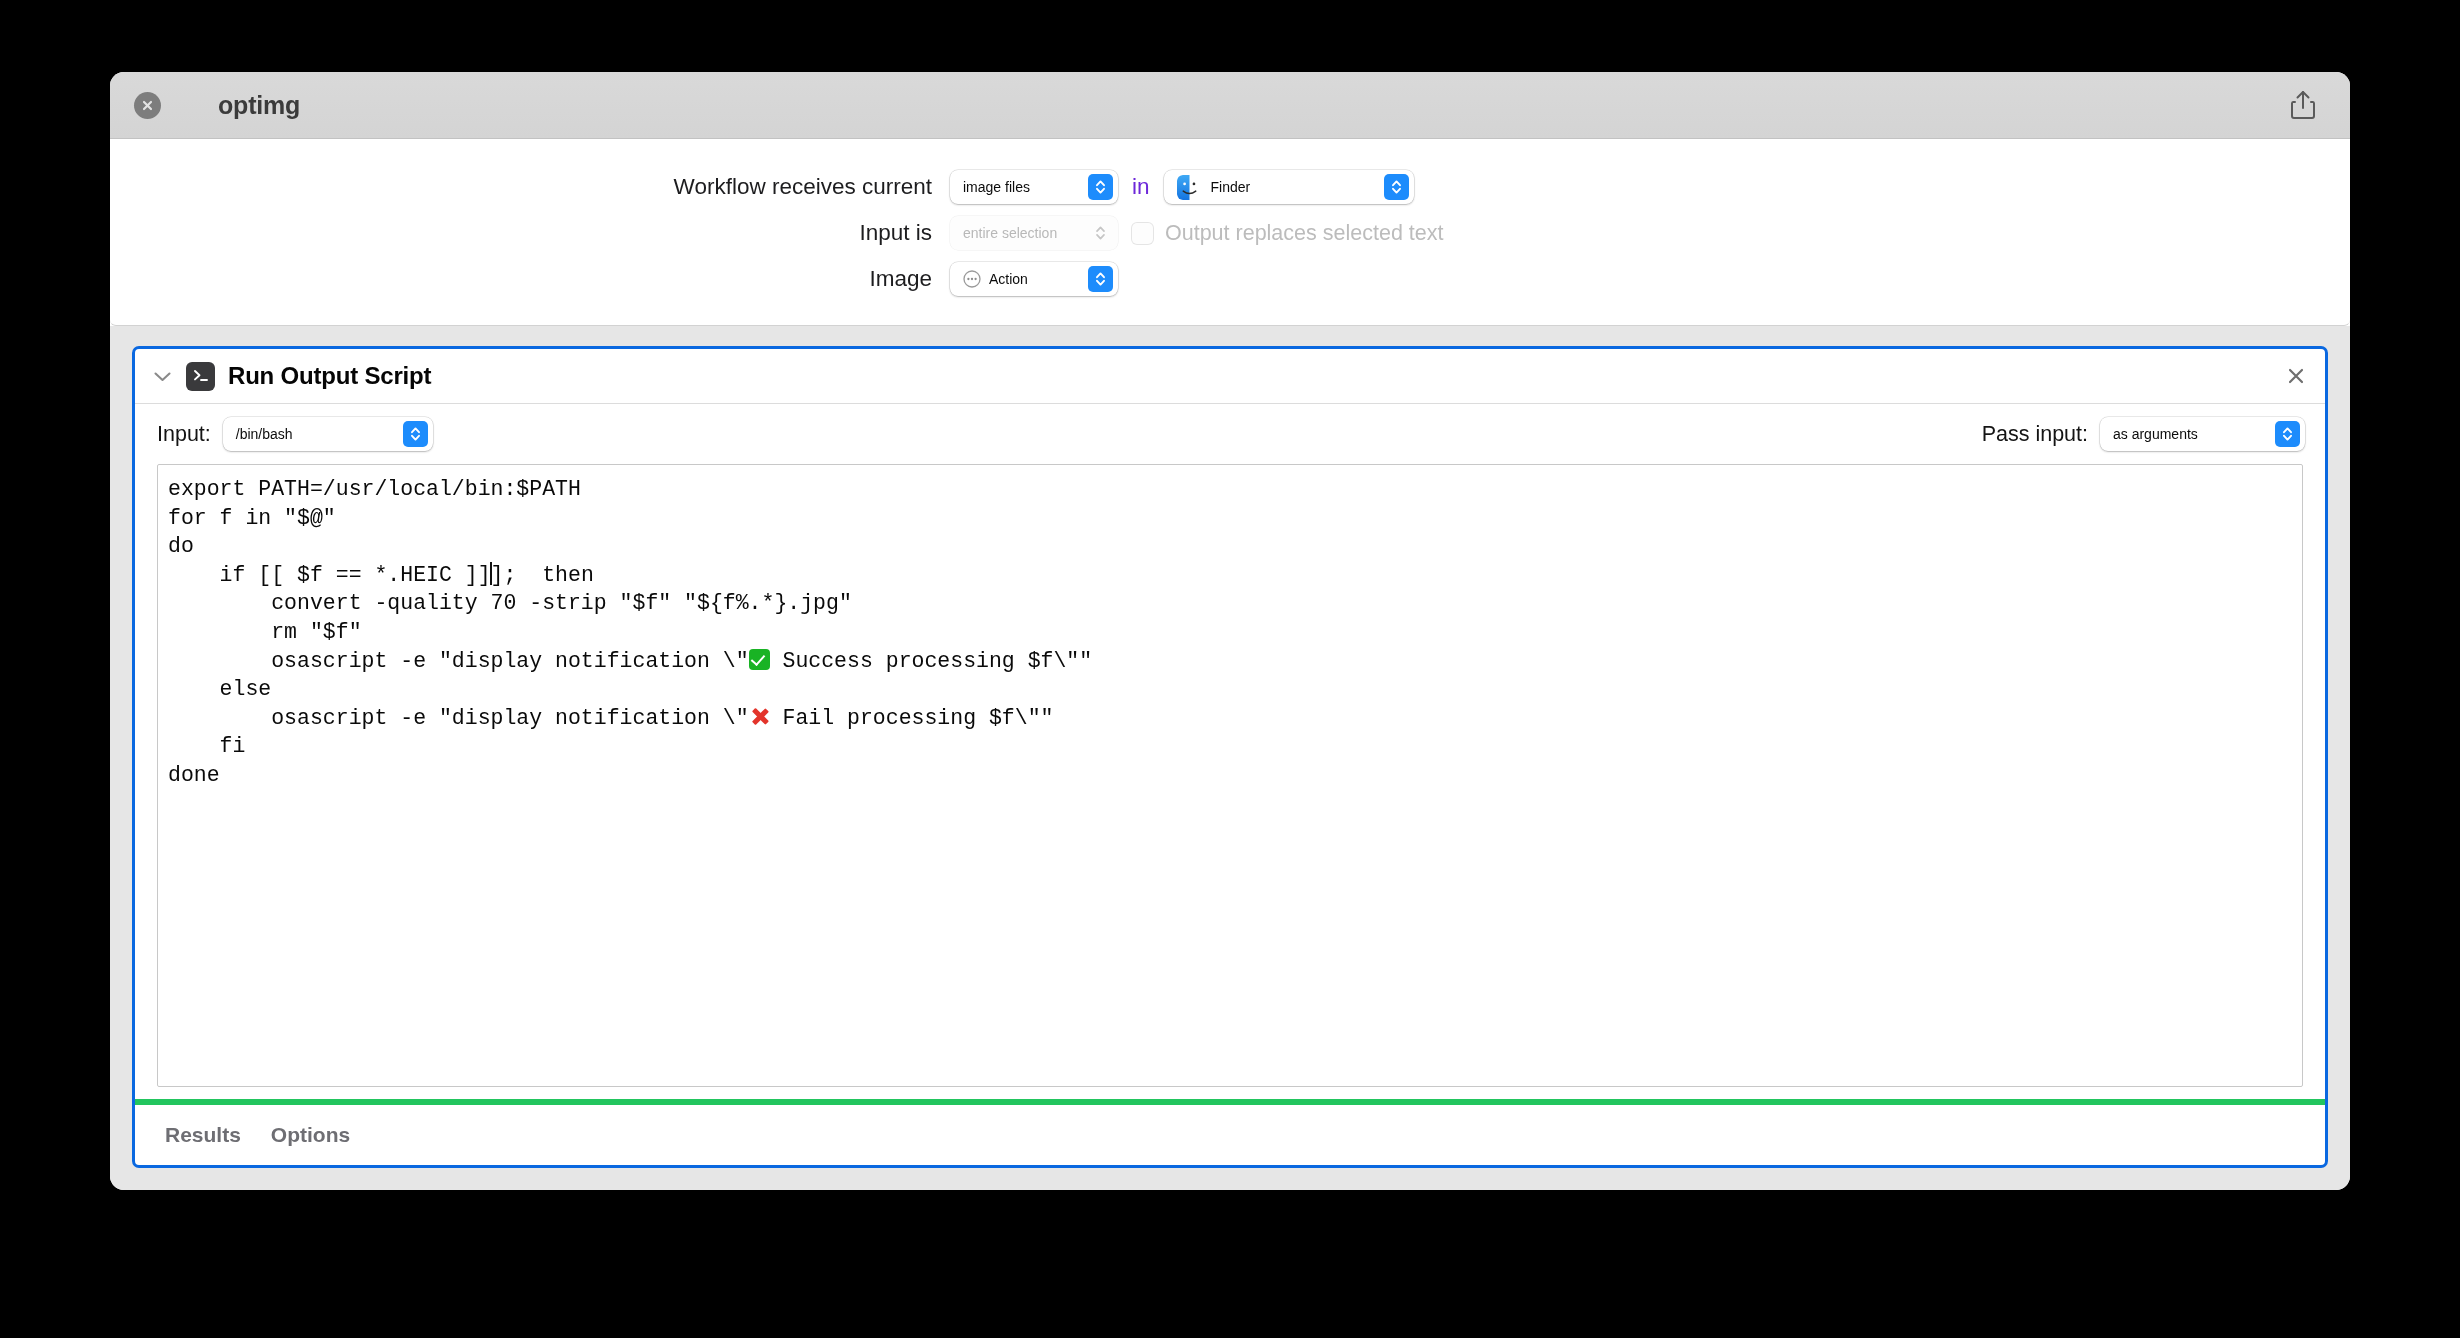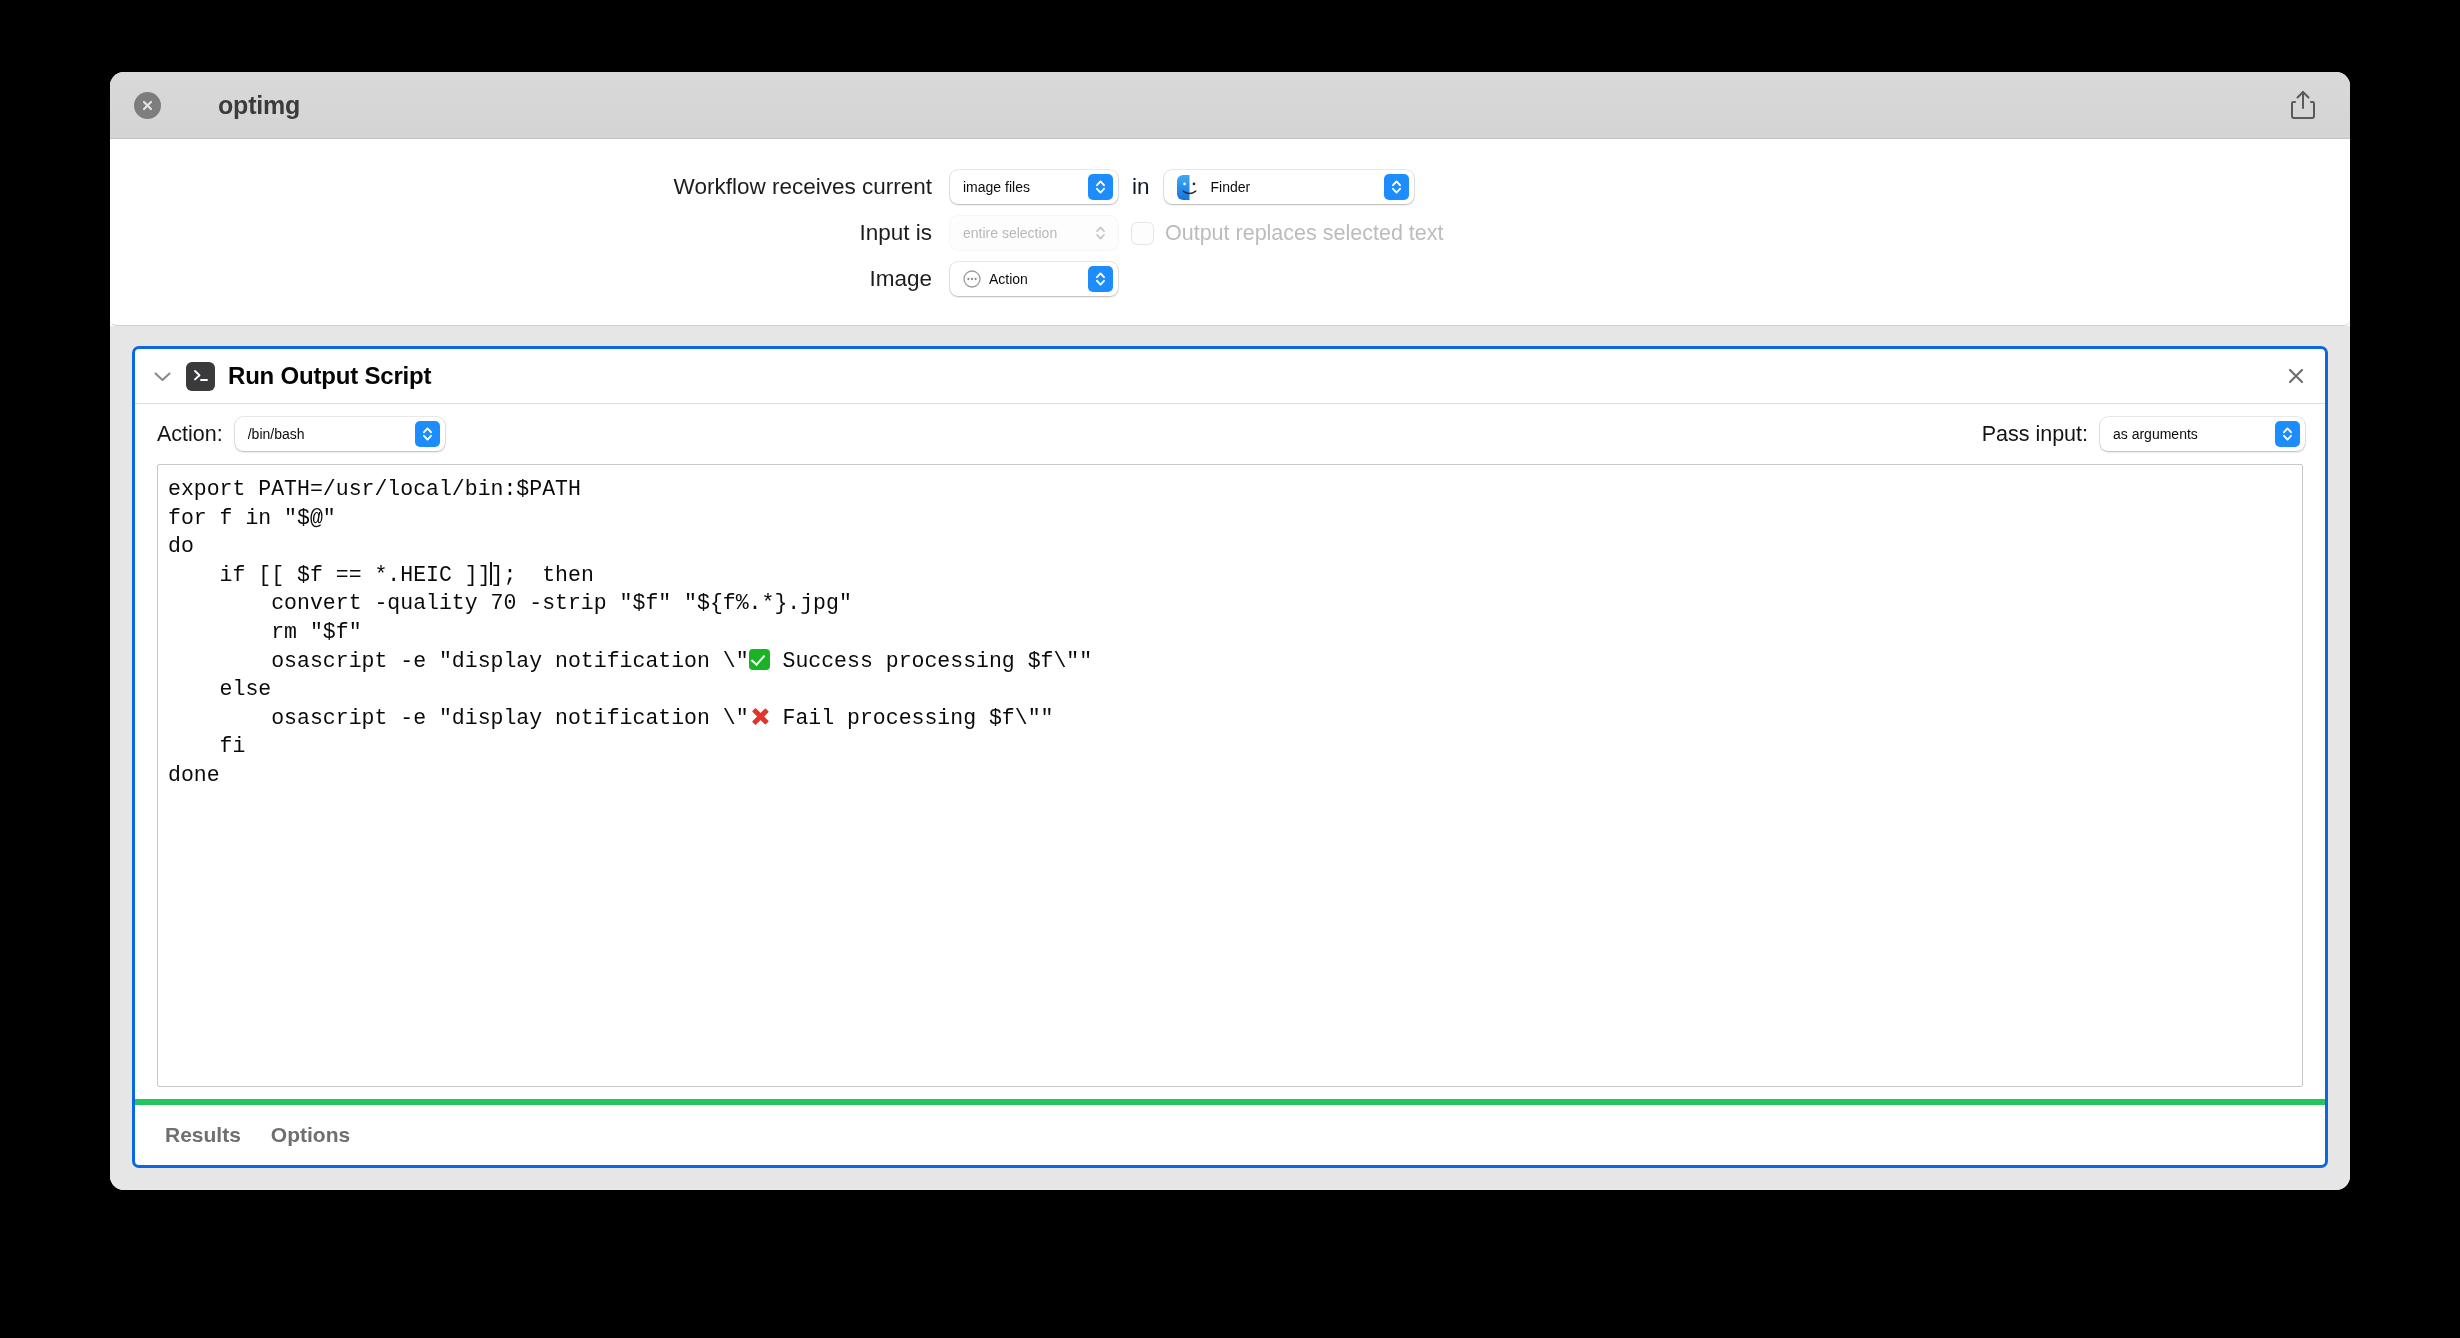--- a/index.html
+++ b/index.html
@@ -139,21 +139,21 @@
   .stepper svg { display:block; }
 
   .pw-image-files { width: 168px; }
   .pw-app         { width: 250px; }
   .pw-input-is    { width: 168px; }
   .pw-image       { width: 168px; }
   .pw-color       { width: 168px; }
 
   .in-word {
     font-size: 22.5px;
-    color: #0f172a;
+    color: #6d28d9;
     margin: 0 14px;
   }
 
   
   .checkrow { display:flex; align-items:center; margin-left: 14px; }
   .cbox {
     width: 21px; height: 21px;
     border-radius: 5px;
     background: #fdfdfd;
     box-shadow: 0 0 0 1px rgba(0,0,0,0.10);
@@ -468,21 +468,21 @@
         </span>
         <span id="action-title">Run Output Script</span>
         <span id="action-close">
           <svg width="18" height="18" viewBox="0 0 18 18">
             <path d="M3 3 L15 15 M15 3 L3 15" stroke="#6f6f6f" stroke-width="2.2" stroke-linecap="round"></path>
           </svg>
         </span>
       </div>
 
       <div id="shell-row">
-        <span class="inline-label">Action:</span>
+        <span class="inline-label">Input:</span>
         <div class="popup pw-shell">
           <span>/bin/bash</span>
           <span class="stepper">
             <svg width="13" height="18" viewBox="0 0 13 18">
               <path d="M3 7.2 L6.5 3.4 L10 7.2" stroke="#ffffff" stroke-width="1.9" fill="none" stroke-linecap="round" stroke-linejoin="round"></path>
               <path d="M3 10.8 L6.5 14.6 L10 10.8" stroke="#ffffff" stroke-width="1.9" fill="none" stroke-linecap="round" stroke-linejoin="round"></path>
             </svg>
           </span>
         </div>
         <div id="pass-group">

